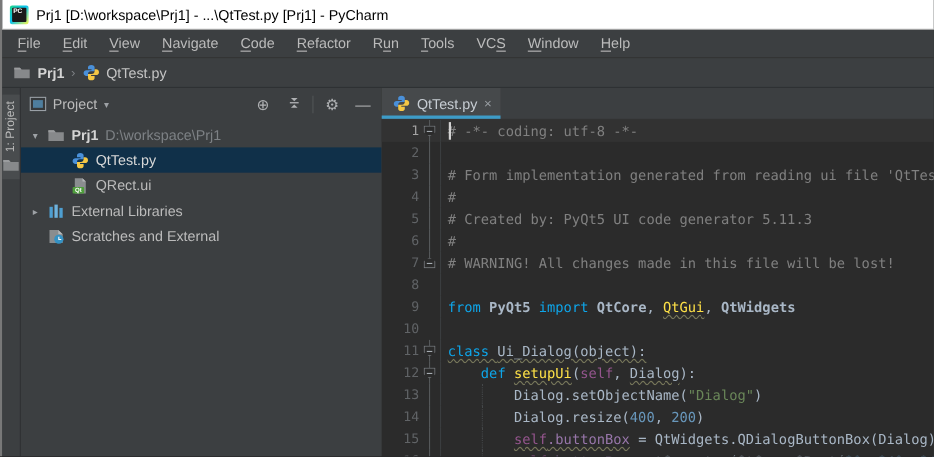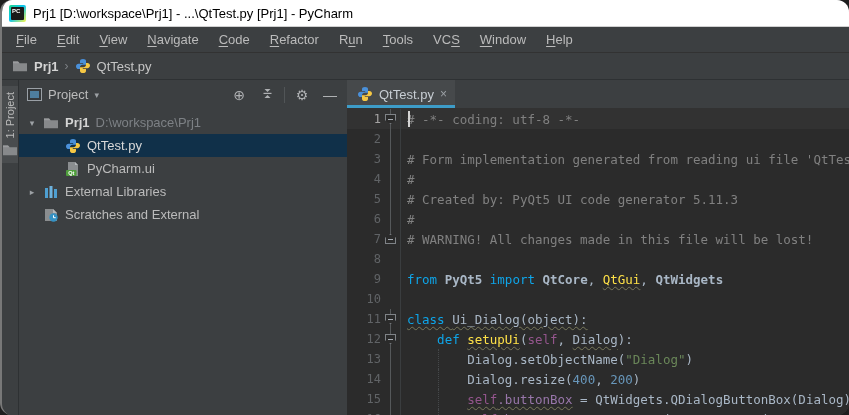--- a/index.html
+++ b/index.html
@@ -1,20 +1,20 @@
 <!DOCTYPE html>
 <html><head>
 <meta charset="utf-8">
 <style>
   * { margin:0; padding:0; box-sizing:border-box; }
   html,body { background:#1e1e1e; }
   .window {
     width:849px; height:415px; position:relative; overflow:hidden;
     font-family:"Liberation Sans", sans-serif;
-    background:#3c3f41; border-left:2px solid #787878;border-radius:12px;
+    background:#3c3f41; border-left:2px solid #787878;
   }
   
   .titlebar {
     height:27px; background:#ffffff; display:flex; align-items:center;
     padding-left:7px; gap:7px; border-bottom:1px solid #d0d0d0;
   }
   .pc-logo {
     width:17px; height:17px; border-radius:2px; flex:none;
     background:linear-gradient(135deg,#21d789 0%,#07c3f2 45%,#fcf84a 100%);
     position:relative;
@@ -209,21 +209,21 @@
           </div>
           <div class="tree-row" style="padding-left: 46px;">
             <span class="ticon">
               <svg viewBox="0 0 16 16">
                 <path d="M3 1h7l3 3v11H3z" fill="#8a8d8f"></path>
                 <path d="M10 1l3 3h-3z" fill="#b5b8ba"></path>
                 <rect x="1" y="9" width="10.5" height="6" rx="1" fill="#4f9e3c"></rect>
                 <text x="6.2" y="13.8" font-size="5.5" font-weight="bold" fill="#ffffff" text-anchor="middle" font-family="sans-serif">Qt</text>
               </svg>
             </span>
-            <span class="label">PyCharm.ui</span>
+            <span class="label">QRect.ui</span>
           </div>
           <div class="tree-row" style="padding-left: 8px;">
             <span class="arrow">▸</span>
             <span class="ticon">
               <svg viewBox="0 0 16 16">
                 <rect x="2" y="4" width="3" height="10" fill="#4e9fd1"></rect>
                 <rect x="6.5" y="2" width="3" height="12" fill="#6db2dd"></rect>
                 <rect x="11" y="5" width="3" height="9" fill="#4e9fd1"></rect>
               </svg>
             </span>

